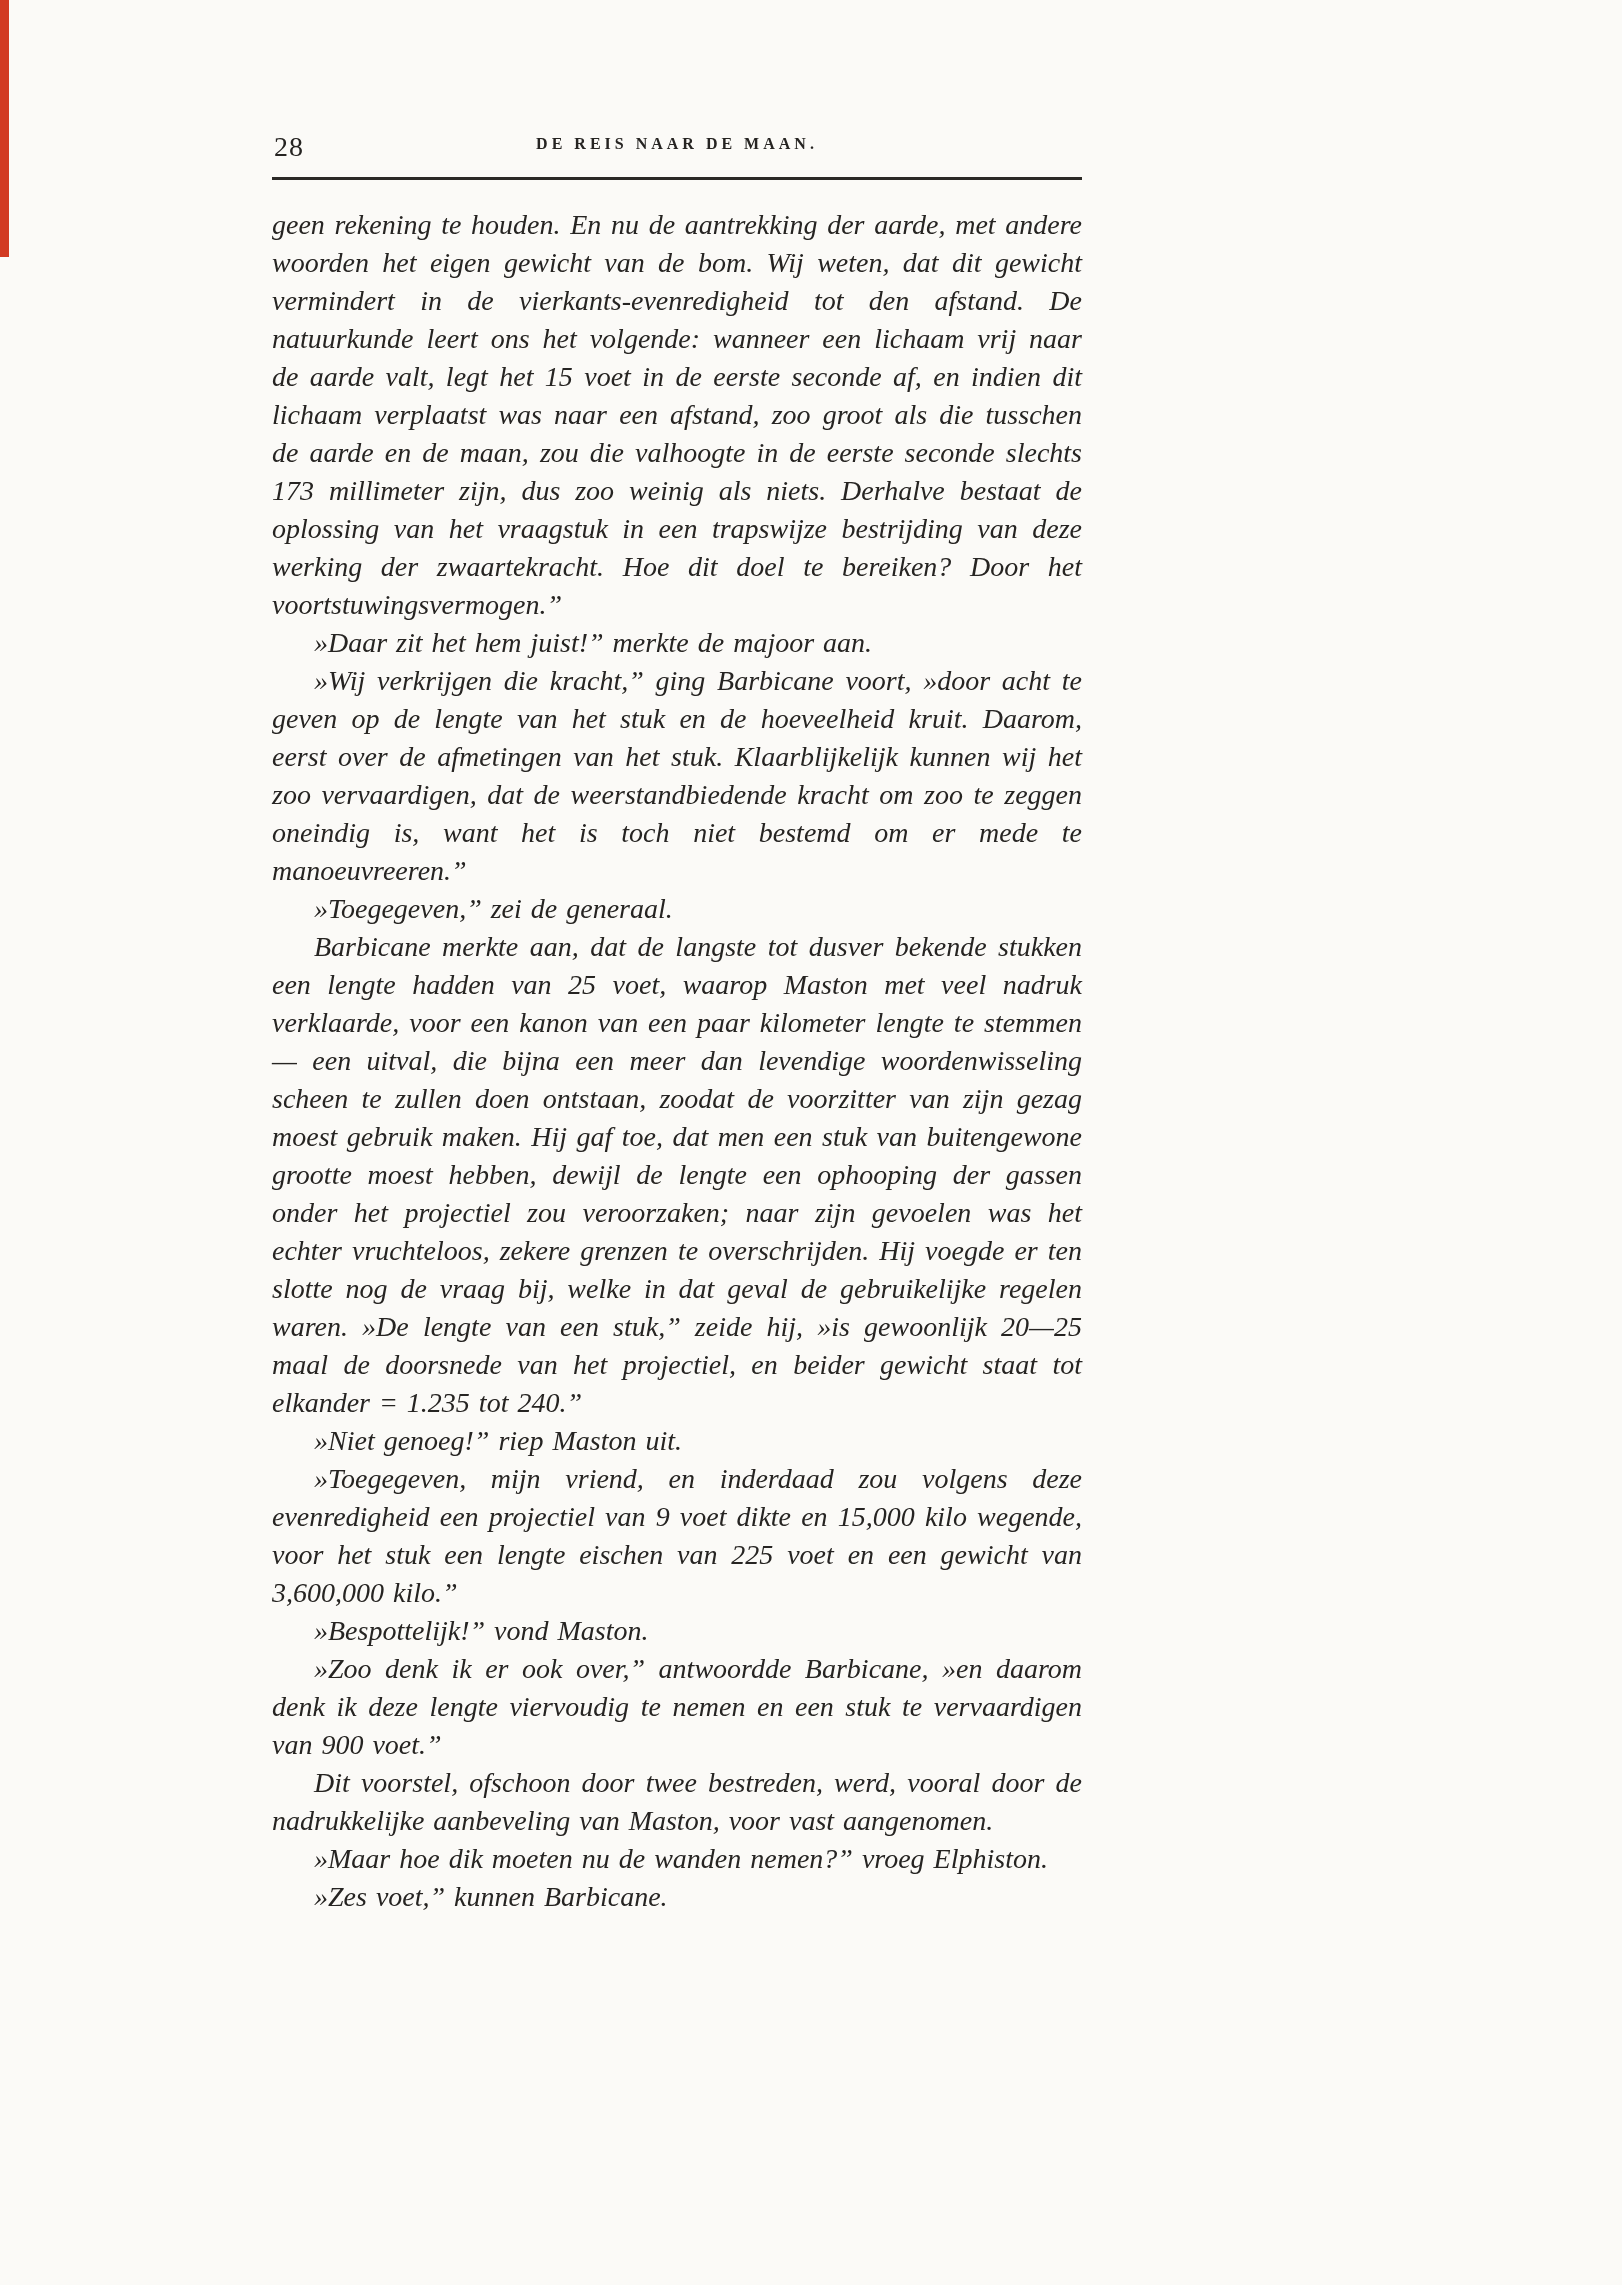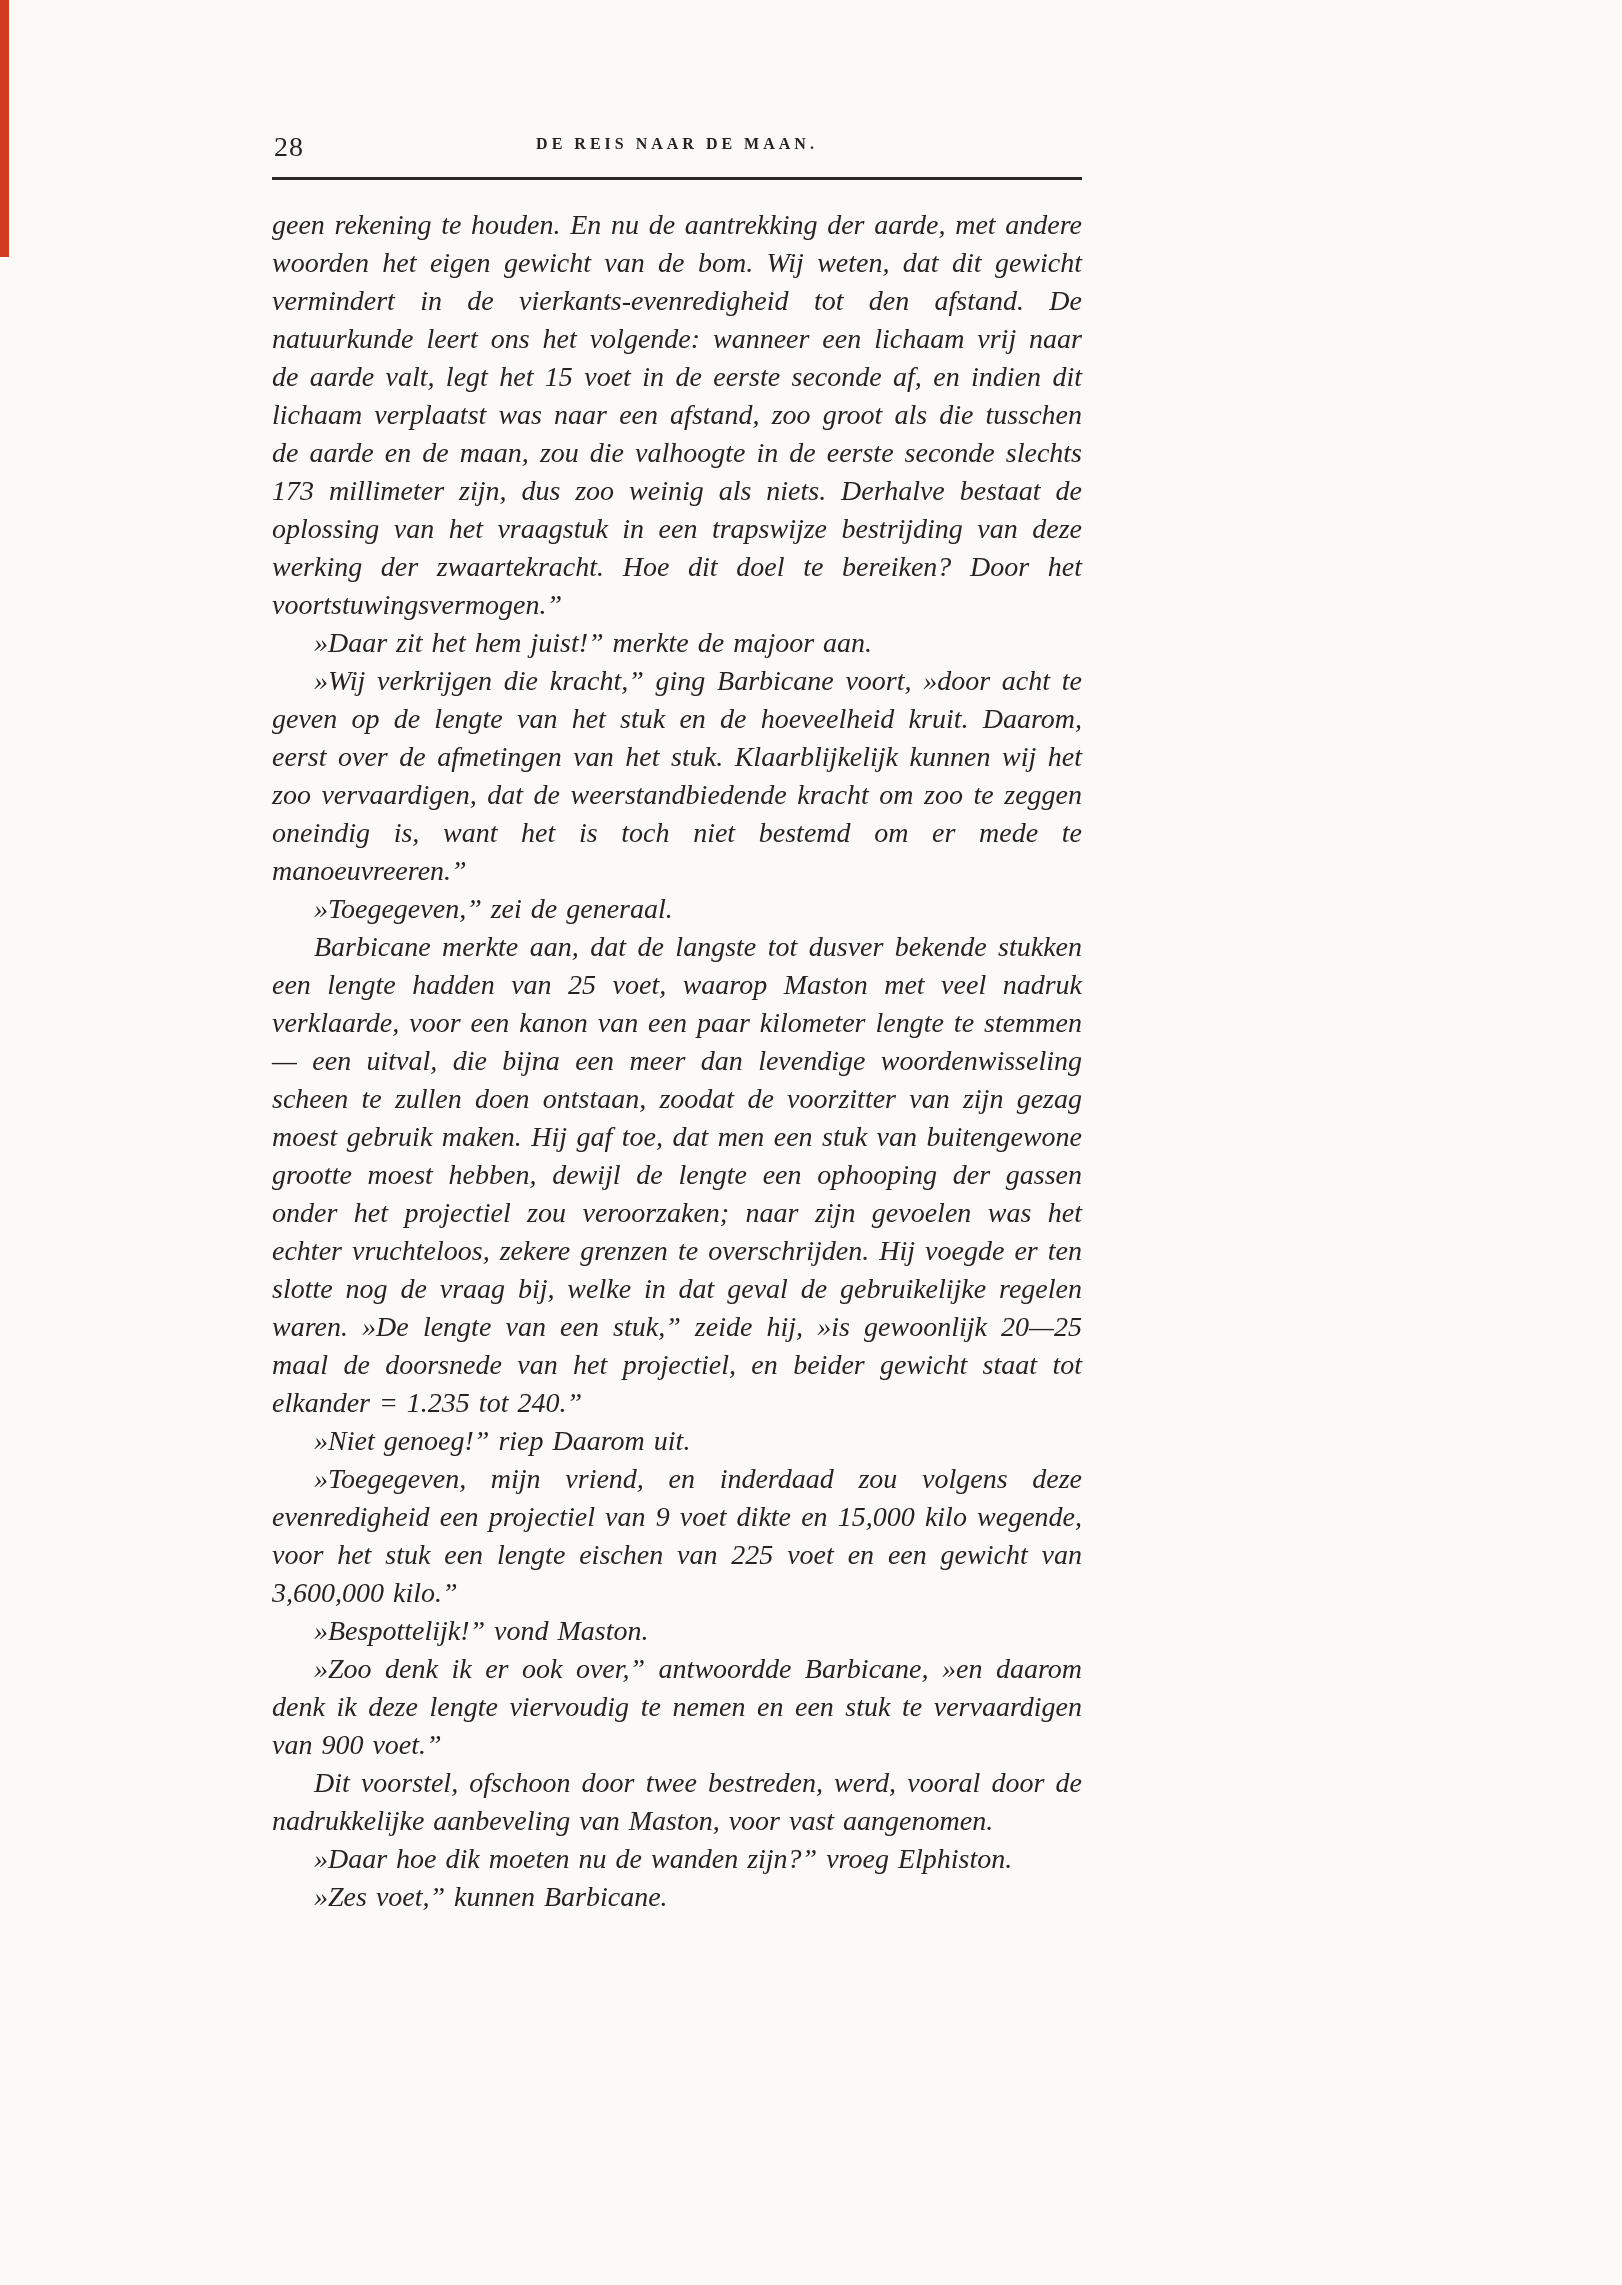--- a/index.html
+++ b/index.html
@@ -83,23 +83,23 @@
     </div>
 
     <div class="header-rule"></div>
 
     <div class="page-body">
       <p class="noindent">geen rekening te houden. En nu de aantrekking der aarde, met andere woorden het eigen gewicht van de bom. Wij weten, dat dit gewicht vermindert in de vierkants-evenredigheid tot den afstand. De natuurkunde leert ons het volgende: wanneer een lichaam vrij naar de aarde valt, legt het 15 voet in de eerste seconde af, en indien dit lichaam verplaatst was naar een afstand, zoo groot als die tusschen de aarde en de maan, zou die valhoogte in de eerste seconde slechts 173 millimeter zijn, dus zoo weinig als niets. Derhalve bestaat de oplossing van het vraagstuk in een trapswijze bestrijding van deze werking der zwaartekracht. Hoe dit doel te bereiken? Door het voortstuwingsvermogen.”</p>
       <p>»Daar zit het hem juist!” merkte de majoor aan.</p>
       <p>»Wij verkrijgen die kracht,” ging Barbicane voort, »door acht te geven op de lengte van het stuk en de hoeveelheid kruit. Daarom, eerst over de afmetingen van het stuk. Klaarblijkelijk kunnen wij het zoo vervaardigen, dat de weerstandbiedende kracht om zoo te zeggen oneindig is, want het is toch niet bestemd om er mede te manoeuvreeren.”</p>
       <p>»Toegegeven,” zei de generaal.</p>
       <p>Barbicane merkte aan, dat de langste tot dusver bekende stukken een lengte hadden van 25 voet, waarop Maston met veel nadruk verklaarde, voor een kanon van een paar kilometer lengte te stemmen — een uitval, die bijna een meer dan levendige woordenwisseling scheen te zullen doen ontstaan, zoodat de voorzitter van zijn gezag moest gebruik maken. Hij gaf toe, dat men een stuk van buitengewone grootte moest hebben, dewijl de lengte een ophooping der gassen onder het projectiel zou veroorzaken; naar zijn gevoelen was het echter vruchteloos, zekere grenzen te overschrijden. Hij voegde er ten slotte nog de vraag bij, welke in dat geval de gebruikelijke regelen waren. »De lengte van een stuk,” zeide hij, »is gewoonlijk 20—25 maal de doorsnede van het projectiel, en beider gewicht staat tot elkander = 1.235 tot 240.”</p>
-      <p>»Niet genoeg!” riep Daarom uit.</p>
+      <p>»Niet genoeg!” riep Maston uit.</p>
       <p>»Toegegeven, mijn vriend, en inderdaad zou volgens deze evenredigheid een projectiel van 9 voet dikte en 15,000 kilo wegende, voor het stuk een lengte eischen van 225 voet en een gewicht van 3,600,000 kilo.”</p>
       <p>»Bespottelijk!” vond Maston.</p>
       <p>»Zoo denk ik er ook over,” antwoordde Barbicane, »en daarom denk ik deze lengte viervoudig te nemen en een stuk te vervaardigen van 900 voet.”</p>
       <p>Dit voorstel, ofschoon door twee bestreden, werd, vooral door de nadrukkelijke aanbeveling van Maston, voor vast aangenomen.</p>
-      <p>»Daar hoe dik moeten nu de wanden zijn?” vroeg Elphiston.</p>
+      <p>»Maar hoe dik moeten nu de wanden nemen?” vroeg Elphiston.</p>
       <p>»Zes voet,” kunnen Barbicane.</p>
     </div>
   </div>
 </div>
 
 
 </body></html>

